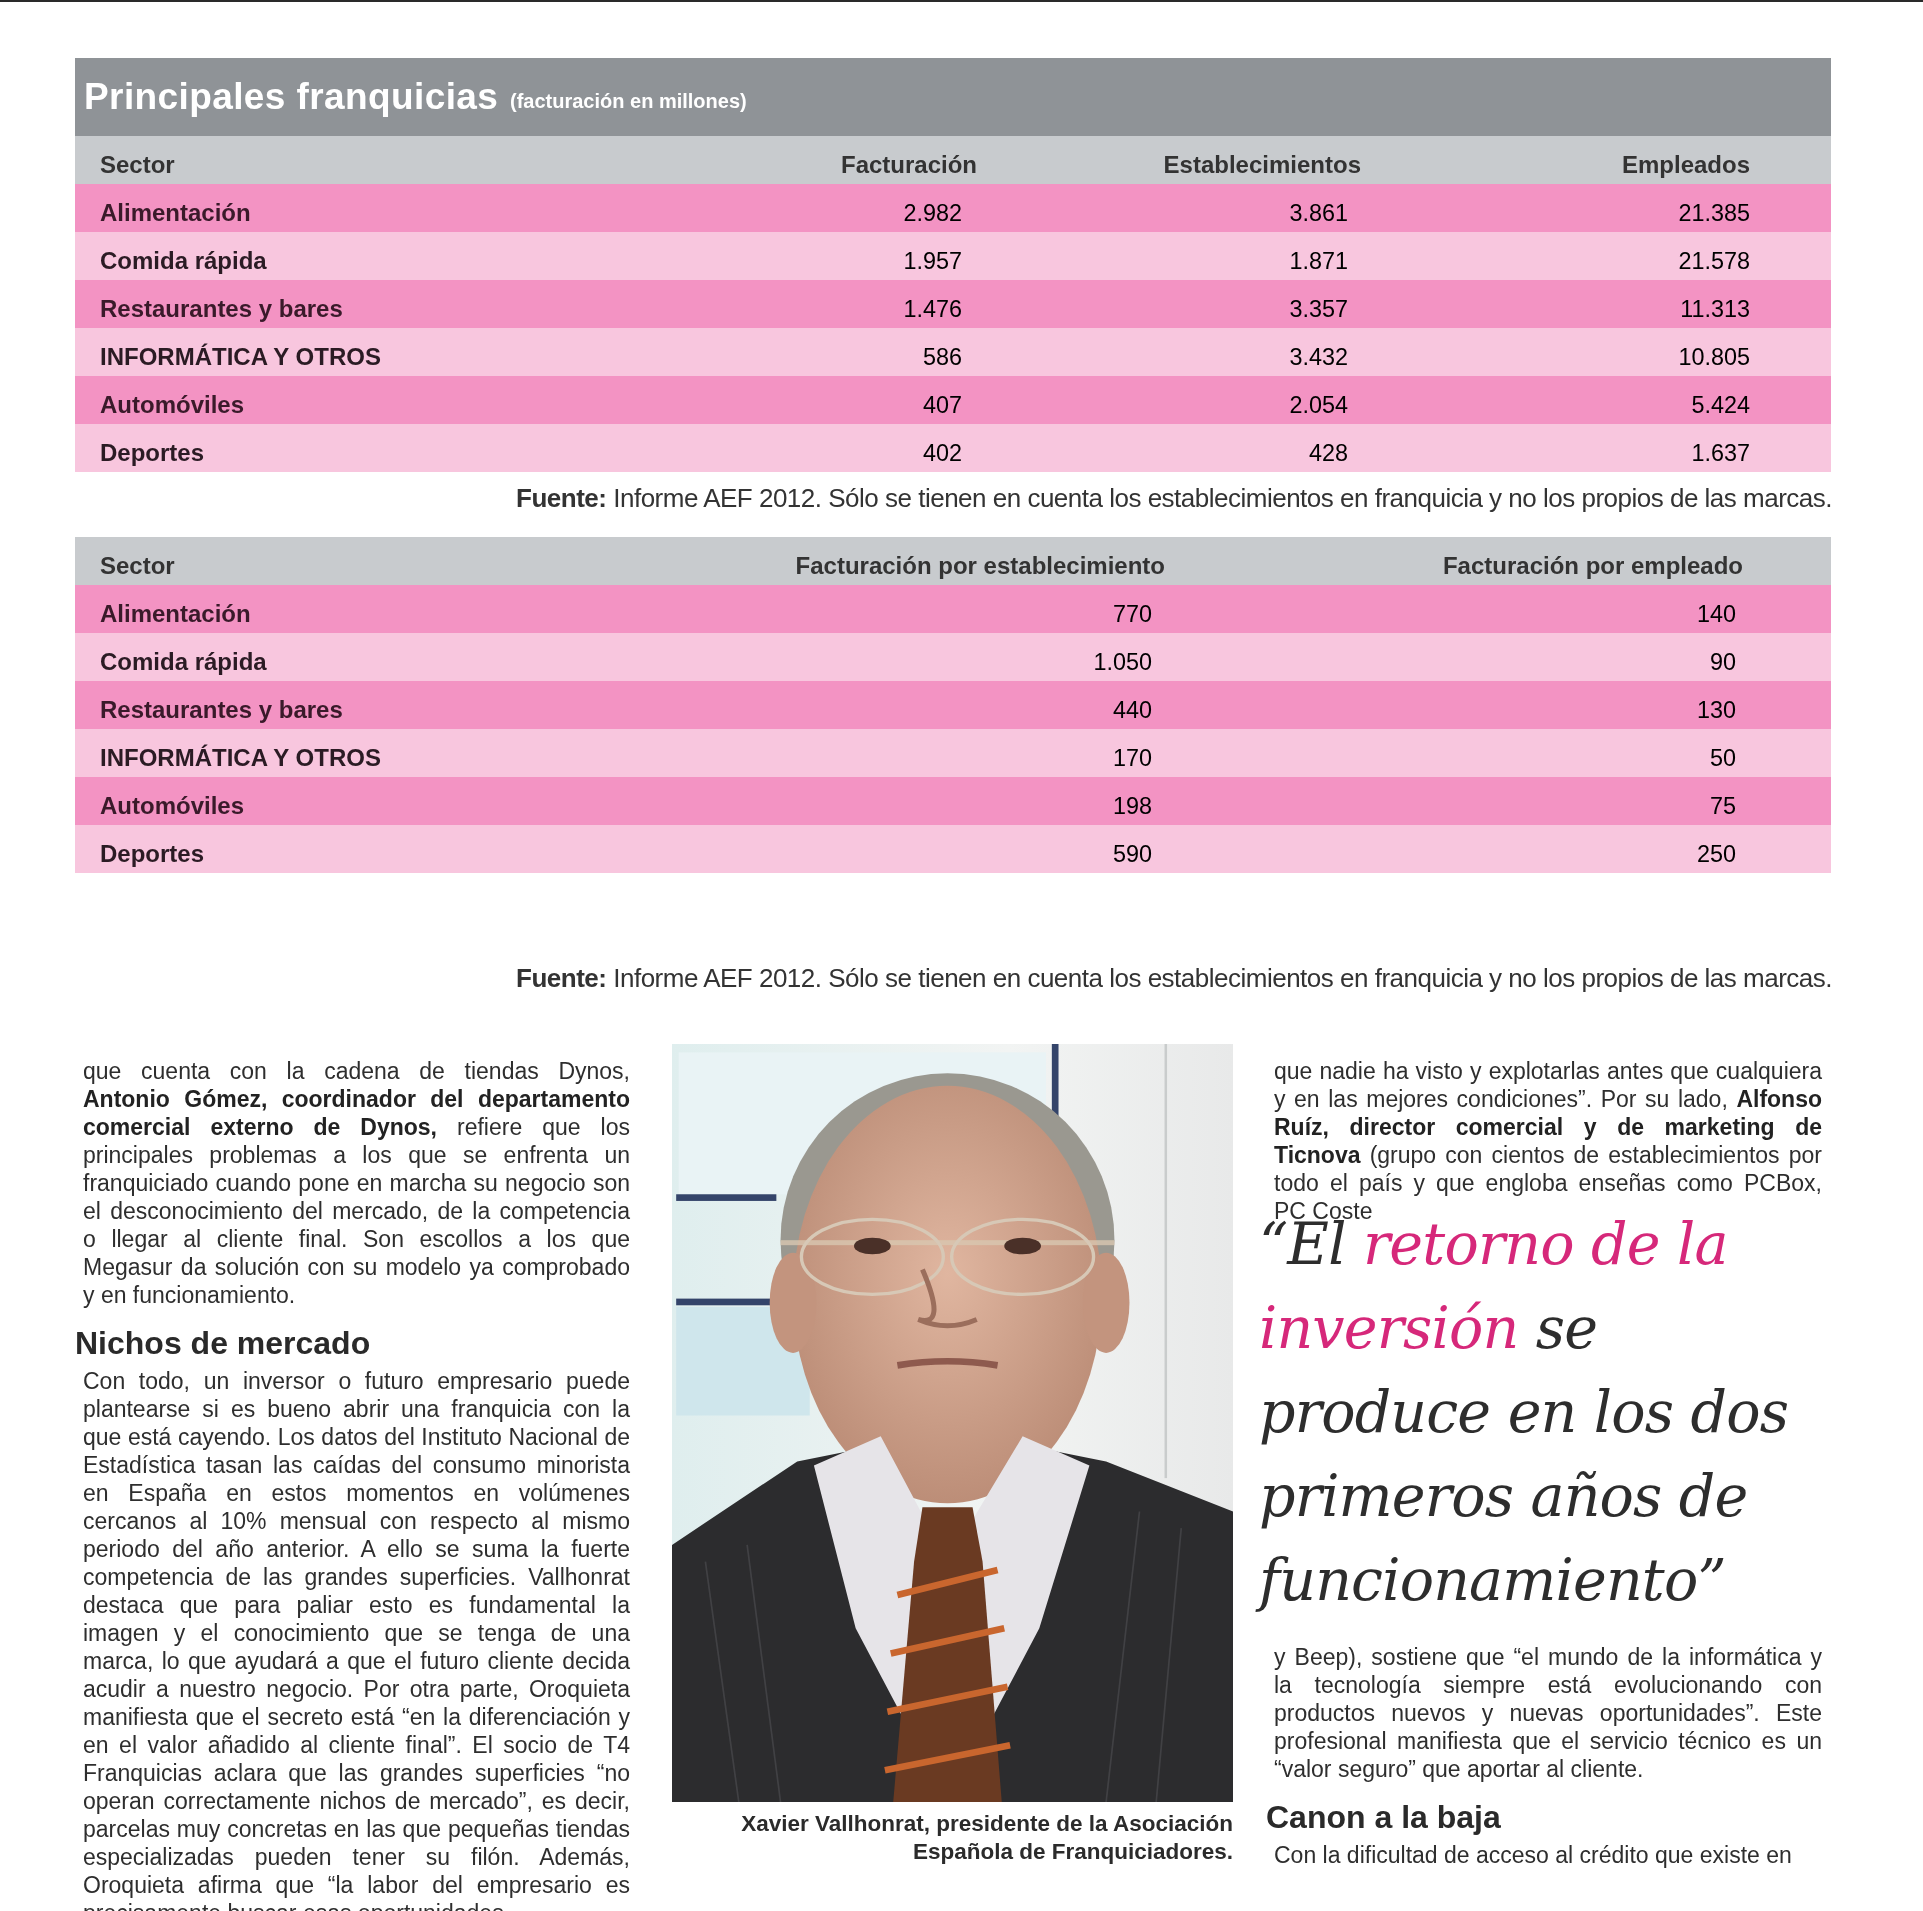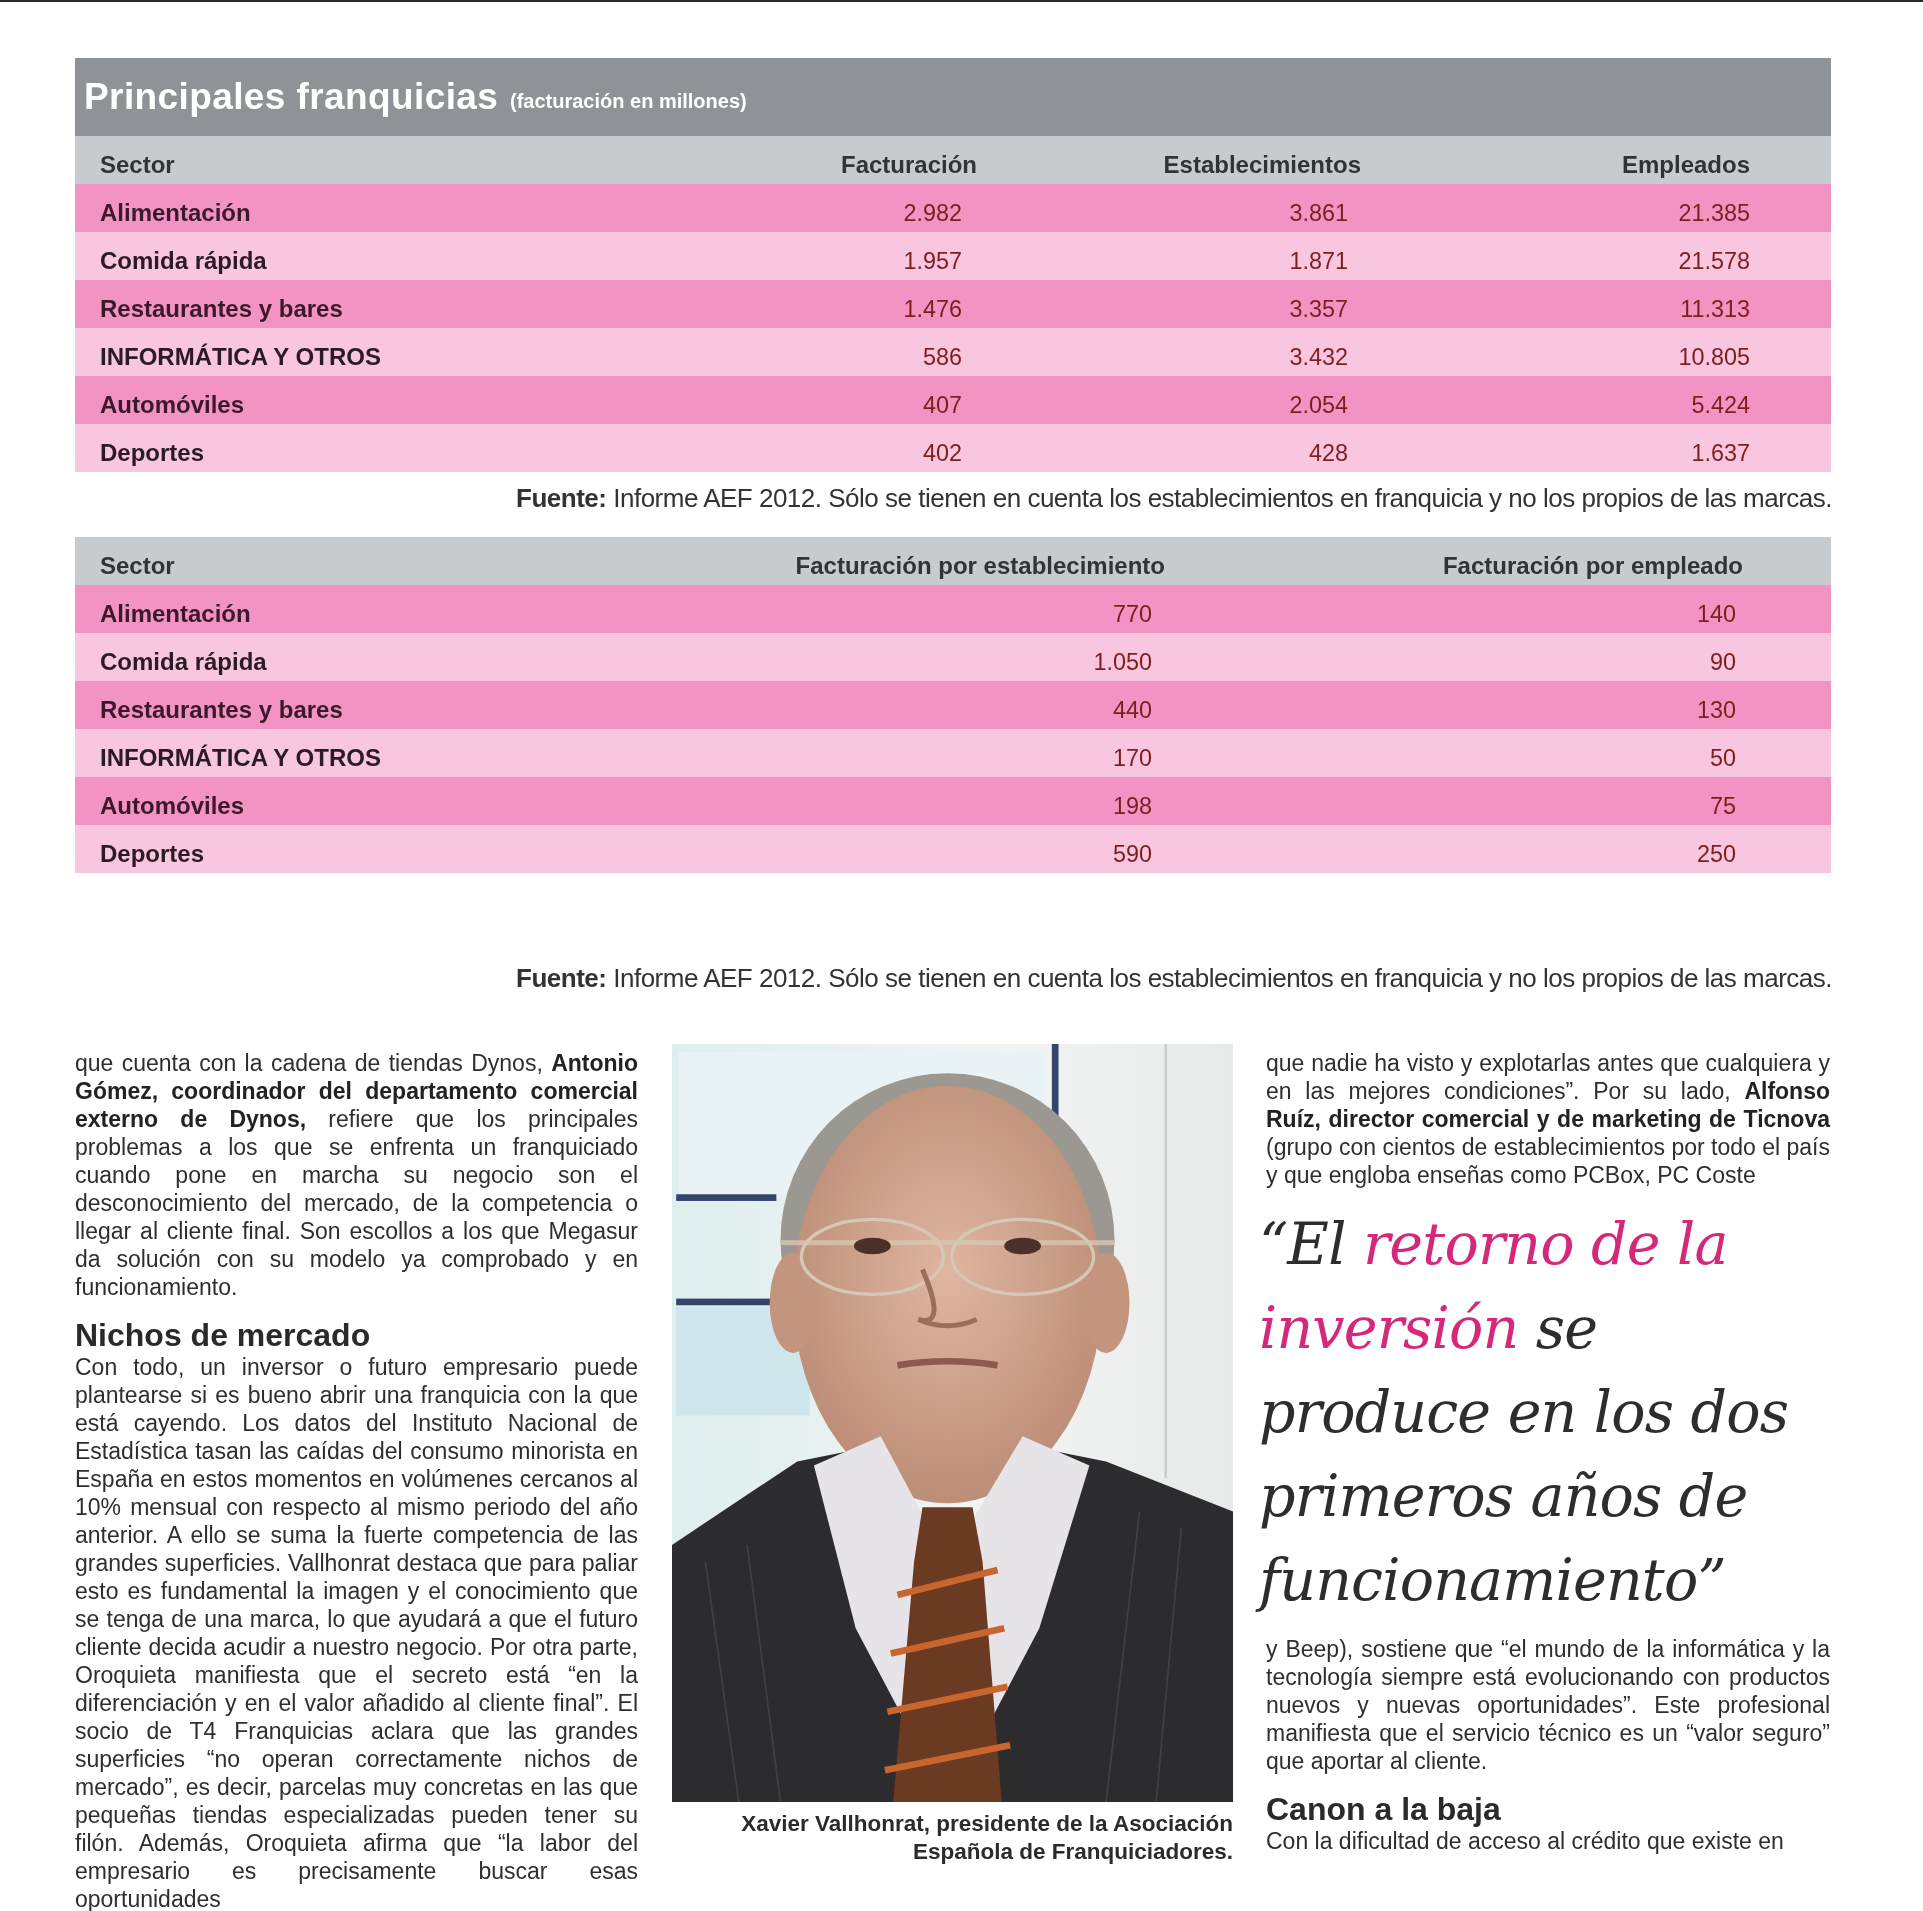--- a/index.html
+++ b/index.html
@@ -18,21 +18,21 @@
   }
   .tbl-title .main { font-size: 37px; font-weight: bold; letter-spacing: 0.4px; }
   .tbl-title .sub { font-size: 20px; font-weight: bold; margin-left: 11.7px; margin-top: 8.3px; }
   .tbl-row { display: flex; align-items: center; box-sizing: border-box; font-size: 24px; }
   .tbl-head { height: 48px; background: #c8cbce; font-weight: bold; color: #333; }
   .tbl-row.dark { background: #f393c3; color: #3a1a2a; align-items: center; }
   .tbl-row.light { background: #f8c6de; color: #2b1b24; }
   .tbl-row.data { height: 48px; }
   .cell { box-sizing: border-box; margin-top: 10px; }
   .cell.sector { font-weight: bold; padding-left: 25px; }
-  .cell.num { text-align: right; color: #7f1d1d; font-size: 23.4px; }
+  .cell.num { text-align: right; color: #000000; font-size: 23.4px; }
   .tbl-head .cell.num { color: #333; font-size: 24px; }
   .tbl-head .cell.sector { color: #333; }
 
   
   #t1 .sector { width: 551px; }
   #t1 .c1 { width: 336px; }
   #t1 .c2 { width: 386px; }
   #t1 .c3 { width: 402px; }
   #t1 .tbl-head .c1 { width: 351px; }
   #t1 .tbl-head .c2 { width: 384px; }
@@ -46,21 +46,21 @@
   #t2 .tbl-head .c2 { width: 578px; }
 
   .footnote {
     position: absolute; right: 92px; font-size: 26px; color: #333;
     letter-spacing: -0.5px;
   }
   .footnote b { font-weight: bold; }
 
   
   .col { position: absolute; font-size: 23px; line-height: 28px; color: #2e2e2e; text-align: justify; }
-  .col p { margin: 0; }
+  .col p { margin: 8px; }
   .col b { font-weight: bold; color: #222; }
   .col-left { left: 75px; top: 1049px; width: 563px; }
   .col-right { left: 1266px; top: 1049px; width: 564px; }
   .subhead { font-size: 32px; font-weight: bold; color: #2a2a2a; margin: 18.4px 0 1.7px 0; line-height: 32px; }
 
   .photo {
     position: absolute; left: 672px; top: 1044px; width: 561px; height: 758px;
     overflow: hidden; background: #eef0f0;
   }
   .caption {

